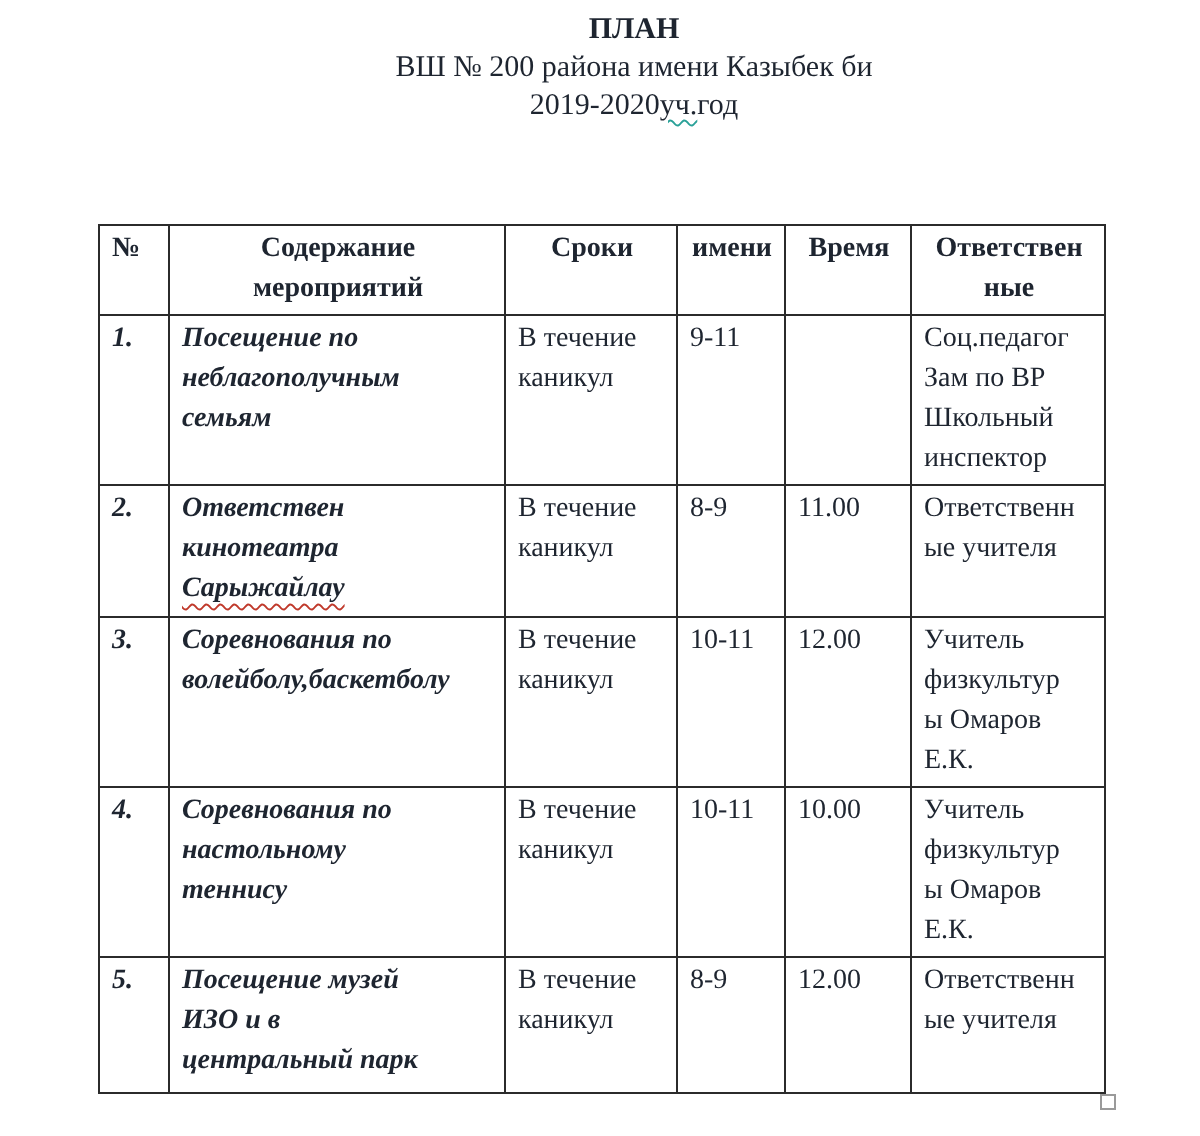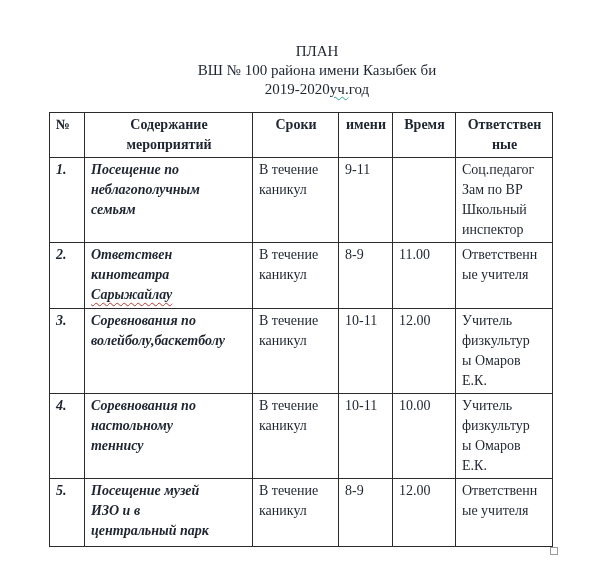--- a/index.html
+++ b/index.html
@@ -11,21 +11,21 @@
     overflow:hidden;
   }
   .page{position:relative;width:600px;height:568px;background:#ffffff;}
 
   
   .doc-title{
     position:absolute;top:6px;left:0;width:600px;
     box-sizing:border-box;padding-left:34px;
     text-align:center;font-size:15px;line-height:19px;
   }
-  .t-bold{font-weight:normal;margin-top:36px;}
+  .t-bold{font-weight:bold;}
 
   
   .sq-teal{
     text-decoration:underline wavy #2aa198;
     text-decoration-thickness:1px;text-underline-offset:2px;
   }
   .sq-red{
     display:block;
     text-decoration:underline wavy #c0392b;
     text-decoration-thickness:1px;text-underline-offset:3px;
@@ -60,21 +60,21 @@
     background:#ffffff;border:1px solid #9a9a9a;
   }
 </style>
 </head>
 <body>
 
 <div class="page">
 
   <div class="doc-title">
     <div class="t-bold">ПЛАН</div>
-    <div>ВШ № 100 района имени Казыбек би</div>
+    <div>ВШ № 200 района имени Казыбек би</div>
     <div><span>2019-2020</span><span class="sq-teal">уч.</span><span>год</span></div>
   </div>
 
   <div class="table-wrap">
     <table>
       <colgroup>
         <col style="width:35px">
           <col style="width:168px">
           <col style="width:86px">
         <col style="width:54px">

